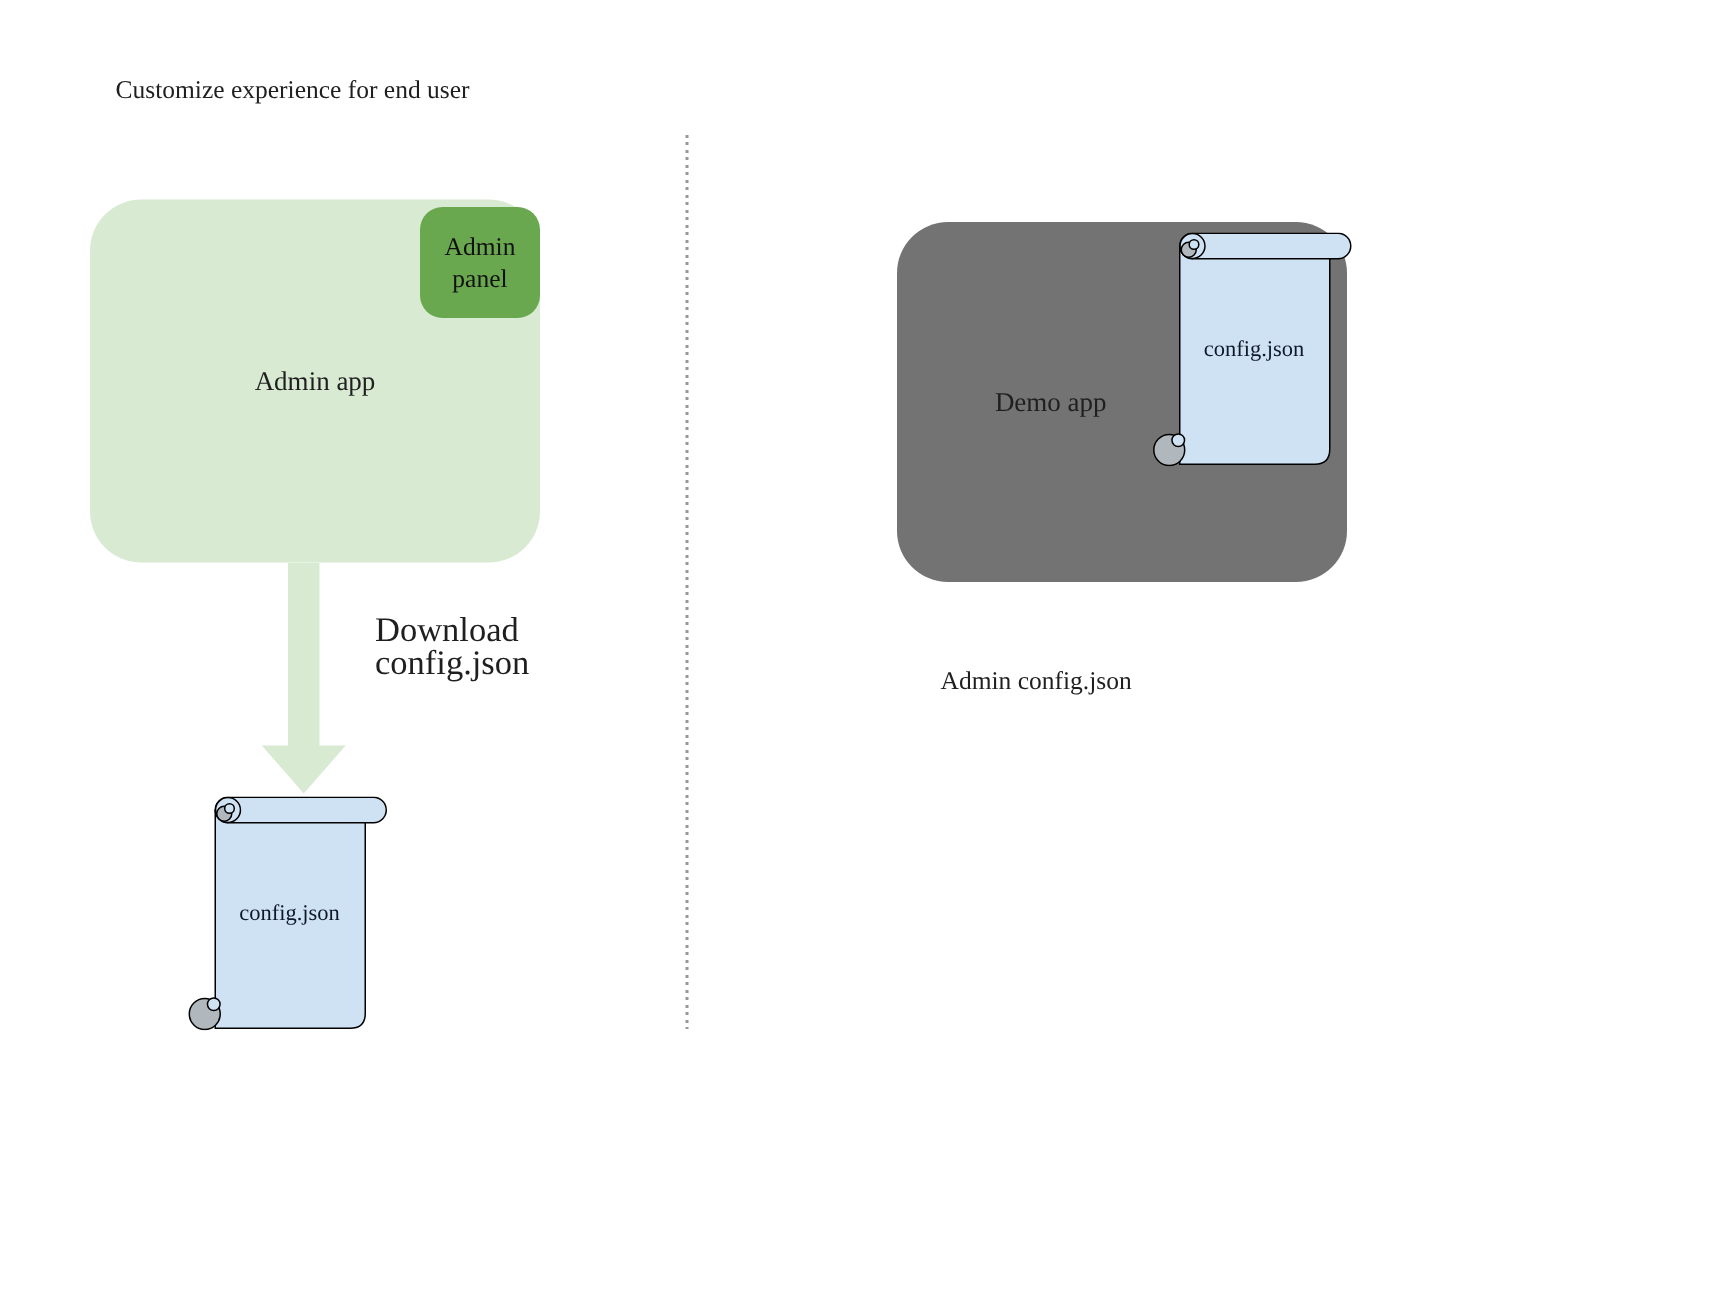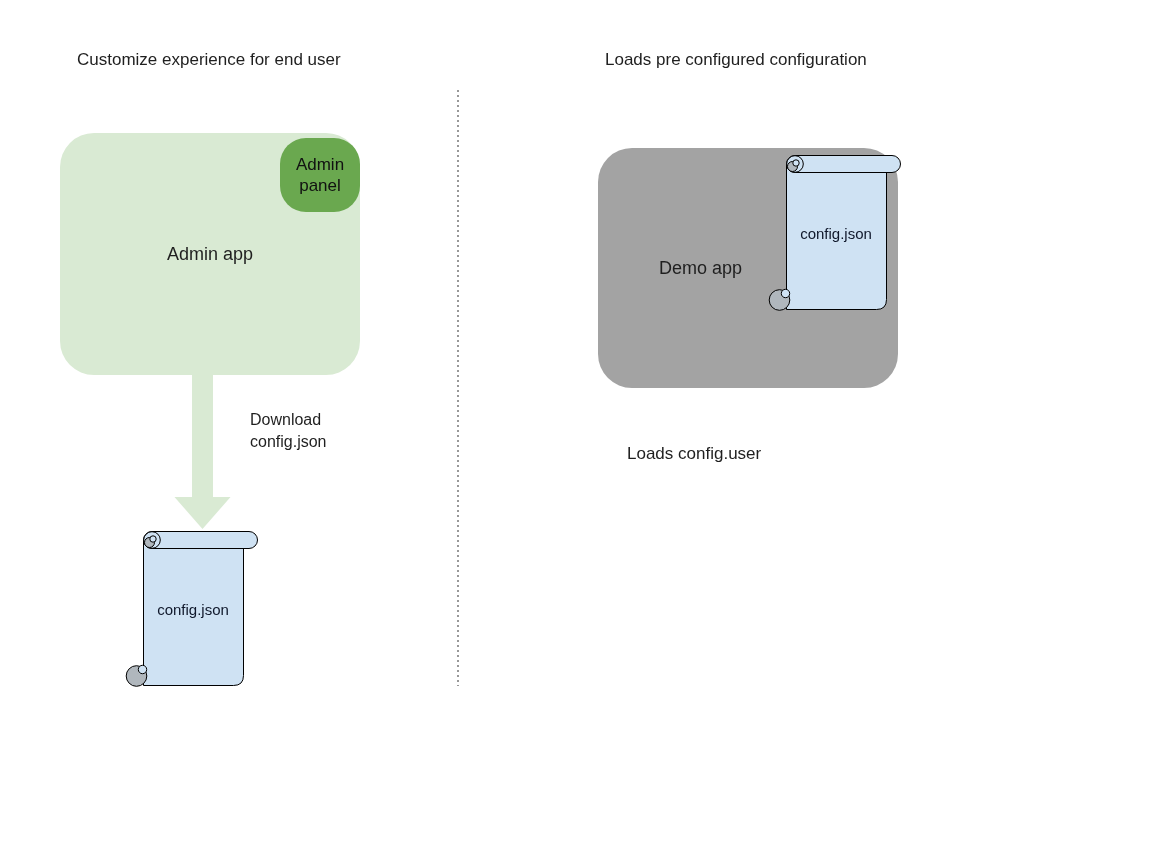--- a/index.html
+++ b/index.html
@@ -1,21 +1,21 @@
 <!DOCTYPE html>
 <html><head>
 <meta charset="utf-8">
 <style>
   html, body { margin: 0; padding: 0; background: #ffffff; }
   .canvas {
     position: relative;
     width: 1152px;
     height: 864px;
     background: #ffffff;
-    font-family: Liberation Sans, sans-serif;
+    font-family: Liberation Serif, serif;
     color: #1f1f1f;
     overflow: hidden;
   }
   .title {
     position: absolute;
     top: 50px;
     font-size: 17px;
     line-height: 20px;
     color: #1f1f1f;
     white-space: nowrap;
@@ -43,37 +43,37 @@
     position: absolute; inset: 0;
     display: flex; align-items: center; justify-content: center;
     font-size: 18px;
     text-align: center;
   }
   .admin-panel {
     position: absolute;
     right: 0; top: 5px;
     width: 80px; height: 74px;
     background: #6aa84f;
-    border-radius: 26px;
+    border-radius: 15px;
     display: flex; align-items: center; justify-content: center;
     text-align: center;
     font-size: 17px; line-height: 21px;
     color: #111111;
   }
 
   .arrow-svg {
     position: absolute;
     left: 172px; top: 375px;
   }
 
   .download-label {
     position: absolute;
     left: 250px; top: 409px;
     width: 100px;
-    font-size: 16px; line-height: 22px;
+    font-size: 23px; line-height: 22px;
   }
 
   .scroll {
     position: absolute;
     width: 136px; height: 156px;
   }
   .scroll-left  { left: 125px; top: 531px; }
   .scroll-right { left: 768px; top: 155px; }
   .scroll svg { position: absolute; left: 0; top: 0; }
   .scroll-label {
@@ -82,21 +82,21 @@
     width: 100px;
     text-align: center;
     font-size: 15px;
     color: #0f172a;
   }
 
   .demo-box {
     position: absolute;
     left: 598px; top: 148px;
     width: 300px; height: 240px;
-    background: #a3a3a3;
+    background: #737373;
     border-radius: 34px;
   }
   .demo-app-label {
     position: absolute; left: 0; top: 0; bottom: 0; right: 95px;
     display: flex; align-items: center; justify-content: center;
     font-size: 18px;
   }
 
   .loads-label {
     position: absolute;
@@ -104,21 +104,20 @@
     font-size: 17px;
     white-space: nowrap;
   }
 </style>
 </head>
 <body>
 
 <div class="canvas">
 
   <div class="title left">Customize experience for end user</div>
-  <div class="title right">Loads pre configured configuration</div>
 
   <div class="divider"></div>
 
   <div class="admin-box">
     <div class="admin-app-label">Admin app</div>
     <div class="admin-panel">
       <span>Admin panel</span>
     </div>
   </div>
 
@@ -151,15 +150,15 @@
       <circle cx="11.5" cy="145" r="10.3" fill="#b0b7bd" stroke="#000" stroke-width="1"></circle>
       <circle cx="17.5" cy="138.5" r="4.2" fill="#cfe2f3" stroke="#000" stroke-width="1"></circle>
       <rect x="18.5" y="0.5" width="114" height="17" rx="8.5" fill="#cfe2f3" stroke="#000" stroke-width="1"></rect>
       <circle cx="27" cy="9" r="8.3" fill="#cfe2f3" stroke="#000" stroke-width="1"></circle>
       <circle cx="24.5" cy="11.5" r="5" fill="#b0b7bd" stroke="#000" stroke-width="1"></circle>
       <circle cx="28" cy="8" r="3.2" fill="#cfe2f3" stroke="#000" stroke-width="1"></circle>
     </svg>
     <div class="scroll-label">config.json</div>
   </div>
 
-  <div class="loads-label">Loads config.user</div>
+  <div class="loads-label">Admin config.json</div>
 
 </div>
 
 </body></html>

